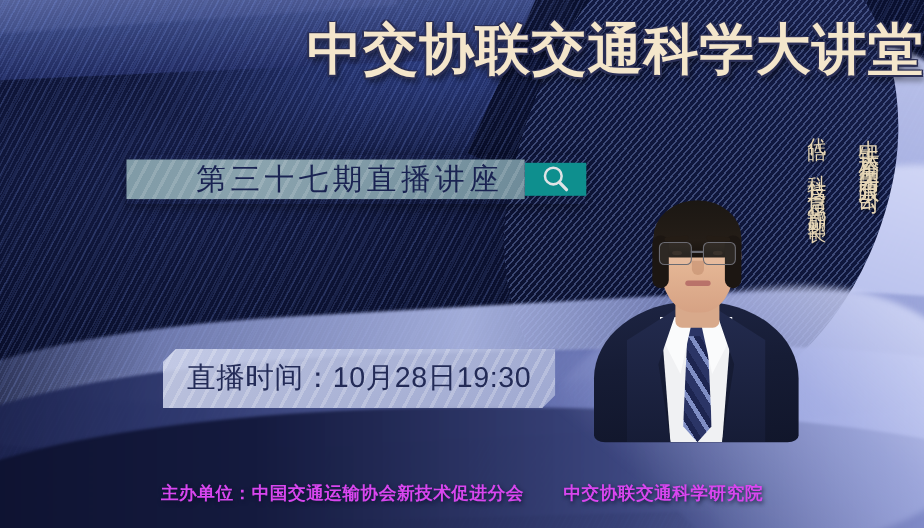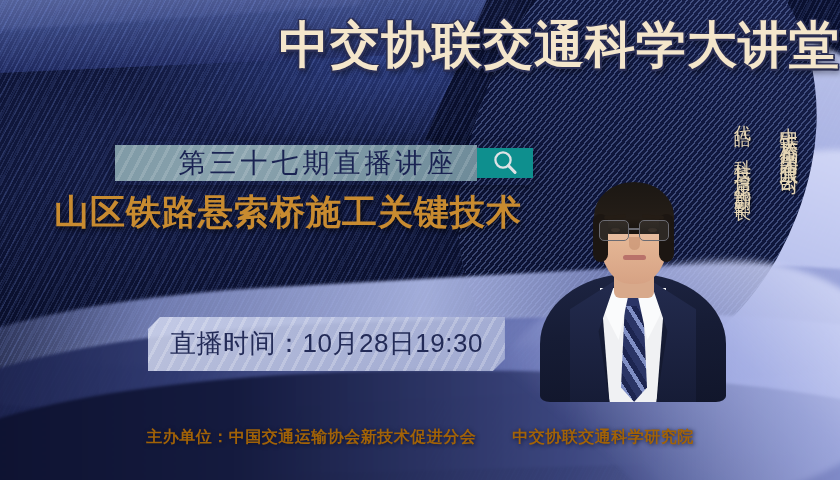--- a/index.html
+++ b/index.html
@@ -448,25 +448,25 @@
     font-size: 19px;
   }
   .vtext-person {
     right: 86px; top: 112px;
     font-size: 17px;
   }
 
   
   .footer {
     position: absolute;
-    left: 0; right: 0; bottom: 32px;
+    left: 0; right: 0; bottom: 20px;
     text-align: center;
     font-size: 16px;
     font-weight: 700;
-    color: #a16207;
+    color: #d946ef;
     letter-spacing: 0.5px;
     text-shadow: 1px 1px 4px rgba(10,15,45,0.85);
   }
   .footer .sep { display:inline-block; width: 26px; }
 </style>
 </head>
 <body>
 
 <div id="poster">
 
@@ -499,21 +499,20 @@
       <span>
         <svg width="30" height="30" viewBox="0 0 30 30" aria-hidden="true">
           <circle cx="13" cy="12" r="7.6" fill="none" stroke="#dfe3e6" stroke-width="2.3"></circle>
           <line x1="18.4" y1="17.6" x2="25" y2="24.4" stroke="#dfe3e6" stroke-width="3" stroke-linecap="round"></line>
         </svg>
       </span>
     </div>
   </div>
 
   <div class="topic">
-    <span>山区铁路悬索桥施工关键技术</span>
   </div>
 
   <div class="time-pill">
     <span class="time-text">直播时间：10月28日19:30</span>
   </div>
 
   <div class="speaker">
     <div class="sp-shoulders"></div>
     <div class="sp-shirt"></div>
     <div class="sp-tie"></div>

